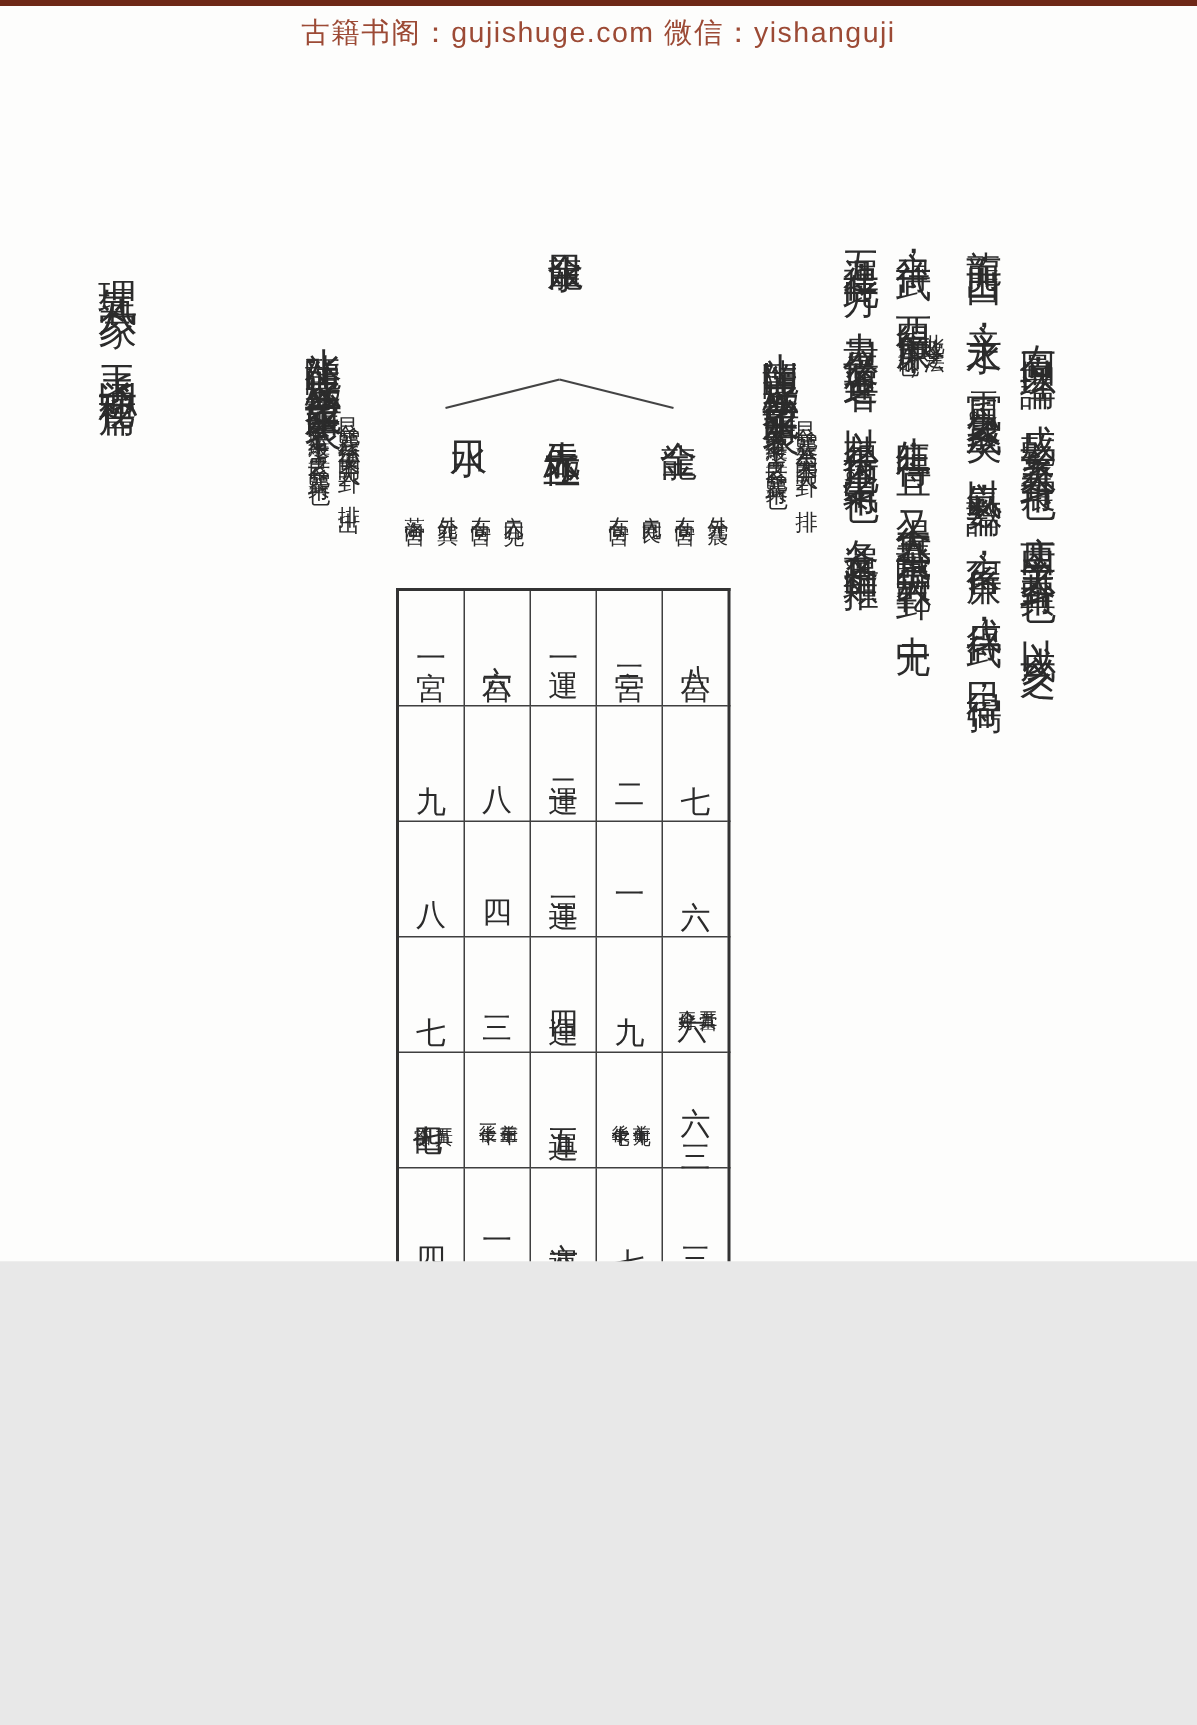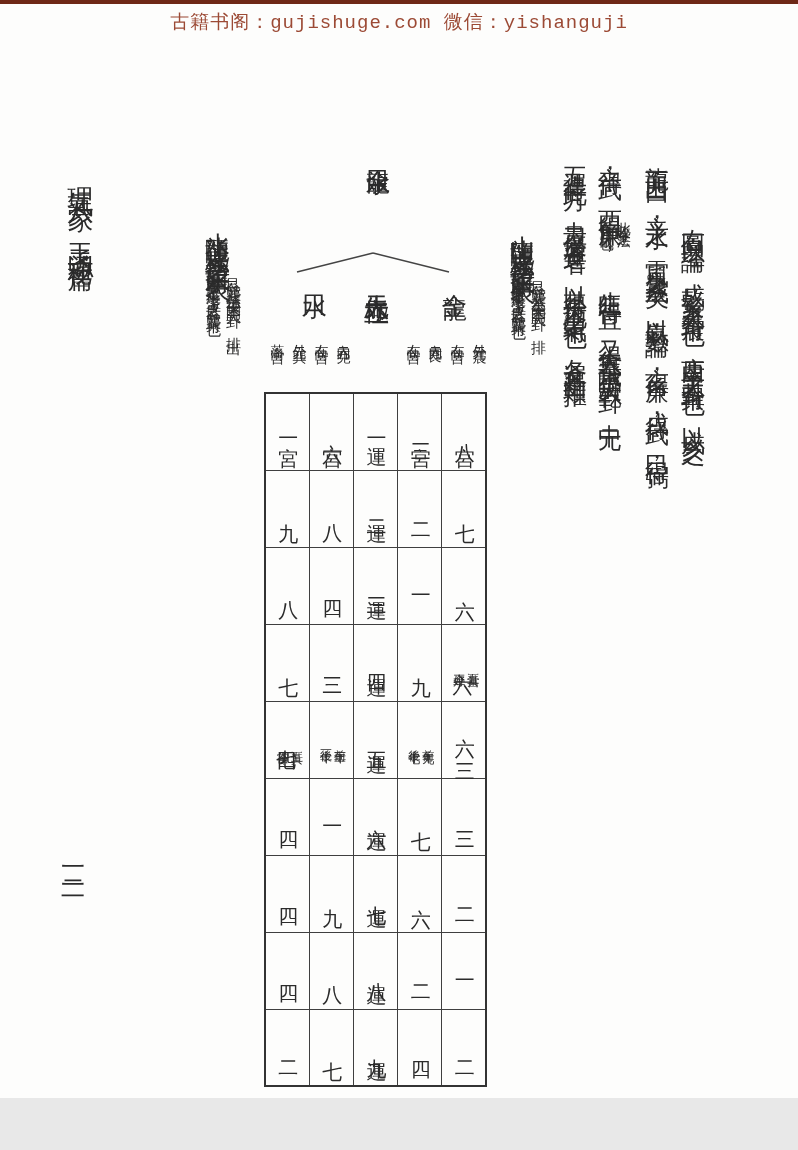--- a/index.html
+++ b/index.html
@@ -1,23 +1,23 @@
 <!DOCTYPE html>
 <html><head>
 <meta charset="utf-8">
 <style>
   * { margin: 0; padding: 0; box-sizing: border-box; }
   html,body { background:#e8e8e8; }
   .page {
     position: relative;
-    width: 798px; height: 1098px;
+    width: 798px; height: 841px;
     margin: 0 auto;
     background: #fdfdfc;
     overflow: hidden;
-    font-family: Liberation Mono, monospace;
+    font-family: Liberation Sans, sans-serif;
     color: #2b2b2b;
   }
   .top-bar { position:absolute; left:0; top:0; width:798px; height:4px; background:#6e2817; }
   .bottom-bar { position:absolute; left:0; top:1144px; width:798px; height:6px; background:#6e2817; }
   .site-header {
     position:absolute; left:0; right:0; top:9px;
     text-align:center; font-size:19px; letter-spacing:1px;
     color:#9c4a35;
   }
   

